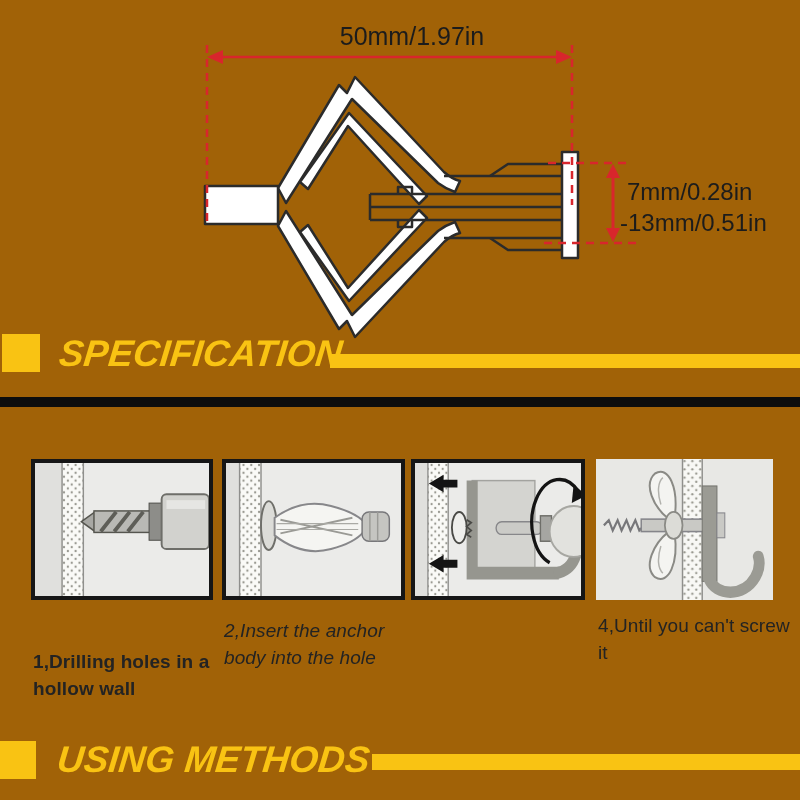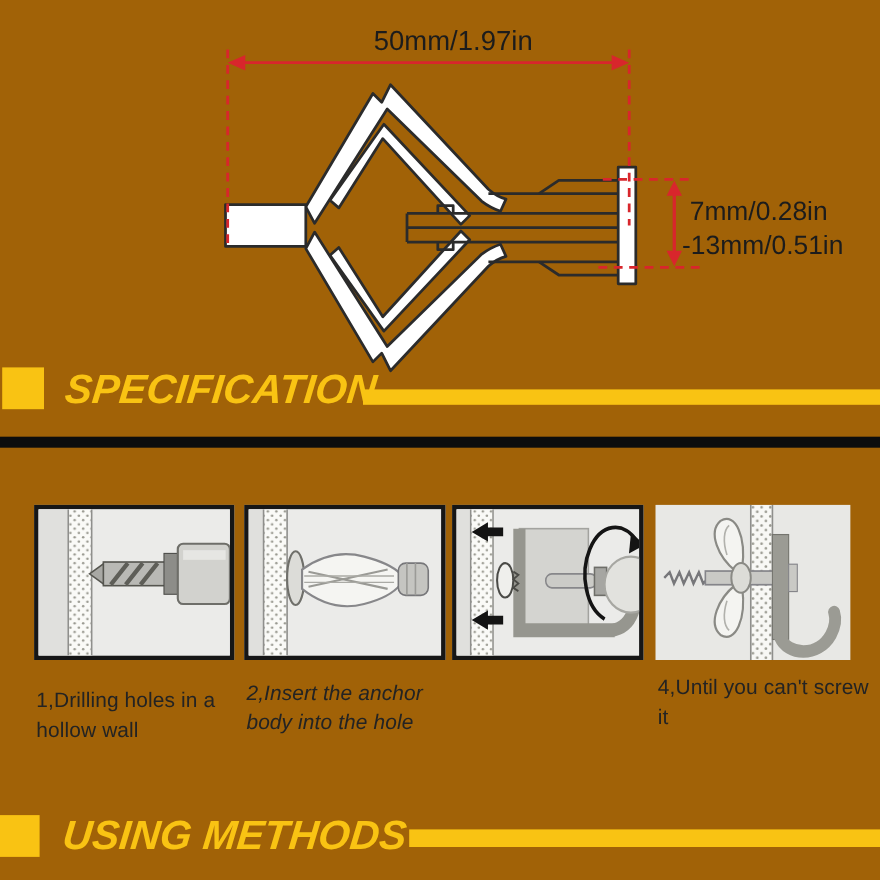--- a/index.html
+++ b/index.html
@@ -184,21 +184,21 @@
         <ellipse cx="79" cy="64" rx="9" ry="13" fill="#dcdcd7" stroke="#8a8a85" stroke-width="1.8"></ellipse>
       </g>
       <g>
         <rect x="108" y="26" width="15" height="92" fill="#9b9b94" stroke="#74746e"></rect>
         <rect x="123" y="52" width="8" height="24" fill="#c9c9c5" stroke="#85858a"></rect>
         <path d="M 115,116 C 122,132 150,134 162,114 C 166,107 167,100 165,94" stroke="#9b9b94" stroke-width="11" fill="none" stroke-linecap="round"></path>
       </g>
     </svg>
   </figure>
 
-  <p class="caption" style="left:33px;top:624px;width:180px;">1,Drilling holes in a
+  <p class="caption" style="left:33px;top:648px;width:180px;font-weight:bold;">1,Drilling holes in a
 hollow wall</p>
   <p class="caption" style="left:224px;top:617px;width:185px;font-style:italic;">2,Insert the anchor
 body into the hole</p>
   <p class="caption" style="left:598px;top:612px;width:210px;">4,Until you can't screw
 it</p>
 
   <div>
     <div class="banner-square" style="left:0px;top:741px;width:36px;height:38px;"></div>
     <h2 class="banner-title" style="left:55px;top:739px;line-height:42px;">USING METHODS</h2>
     <div class="banner-bar" style="left:372px;top:754px;width:428px;height:16px;"></div>

